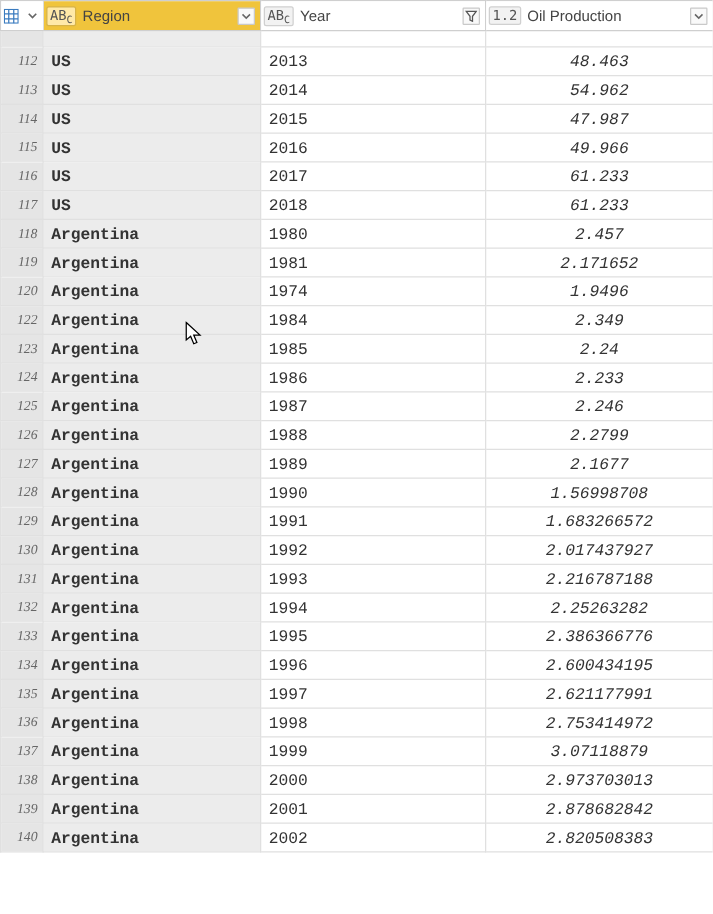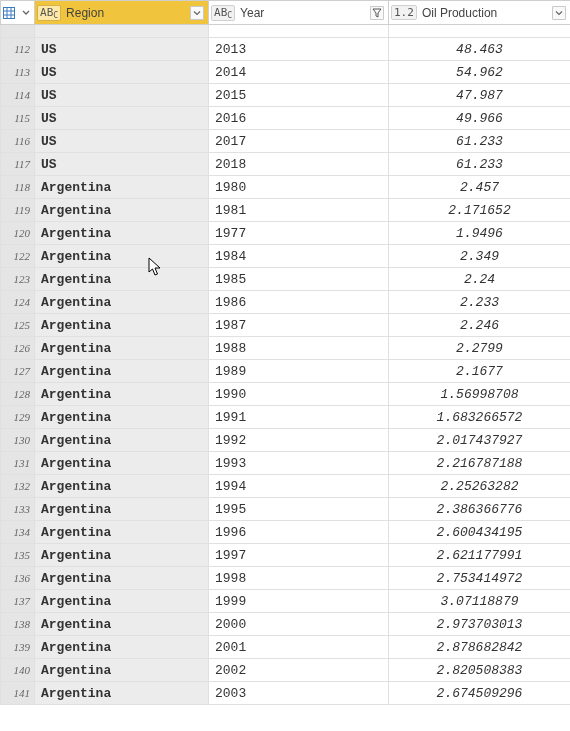--- a/index.html
+++ b/index.html
@@ -235,21 +235,21 @@
         </tr>
         <tr>
           <td class="rownum">119</td>
           <td class="region">Argentina</td>
           <td class="year">1981</td>
           <td class="oil">2.171652</td>
         </tr>
         <tr>
           <td class="rownum">120</td>
           <td class="region">Argentina</td>
-          <td class="year">1977</td>
+          <td class="year">1974</td>
           <td class="oil">1.9496</td>
         </tr>
         <tr>
           <td class="rownum">122</td>
           <td class="region">Argentina</td>
           <td class="year">1984</td>
           <td class="oil">2.349</td>
         </tr>
         <tr>
           <td class="rownum">123</td>
@@ -351,26 +351,20 @@
           <td class="rownum">139</td>
           <td class="region">Argentina</td>
           <td class="year">2001</td>
           <td class="oil">2.878682842</td>
         </tr>
         <tr>
           <td class="rownum">140</td>
           <td class="region">Argentina</td>
           <td class="year">2002</td>
           <td class="oil">2.820508383</td>
-        </tr>
-        <tr>
-          <td class="rownum">141</td>
-          <td class="region">Argentina</td>
-          <td class="year">2003</td>
-          <td class="oil">2.674509296</td>
         </tr>
       </tbody>
 </table>
 </div>
 
 <div class="cursor">
   <svg width="16" height="20" viewBox="0 0 16 20">
     <path d="M1 1 L1 15 L4.5 12 L7 18 L9.5 17 L7 11 L12 11 Z" fill="#fff" stroke="#000" stroke-width="1"></path>
   </svg>
 </div>

